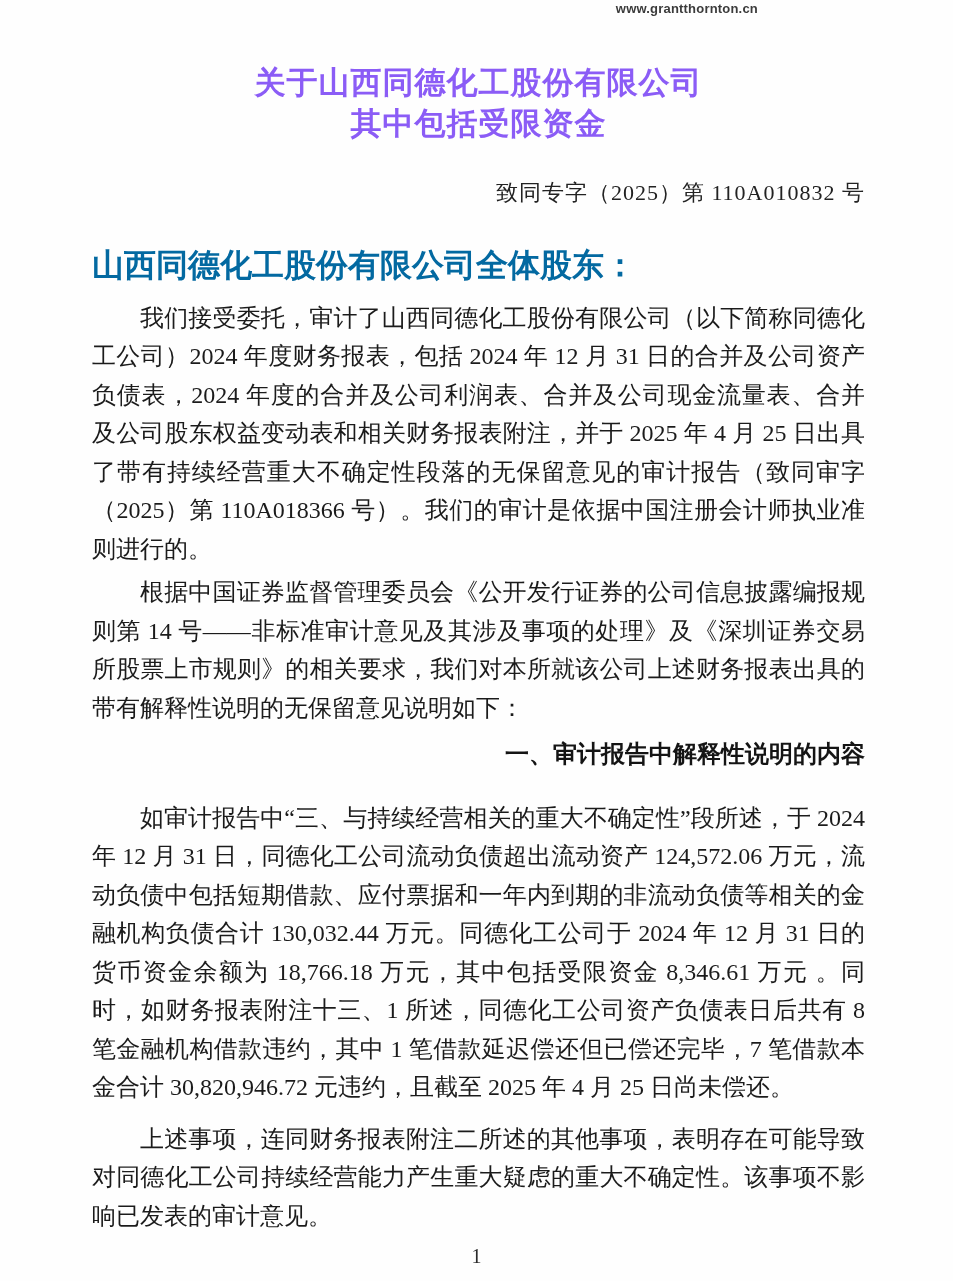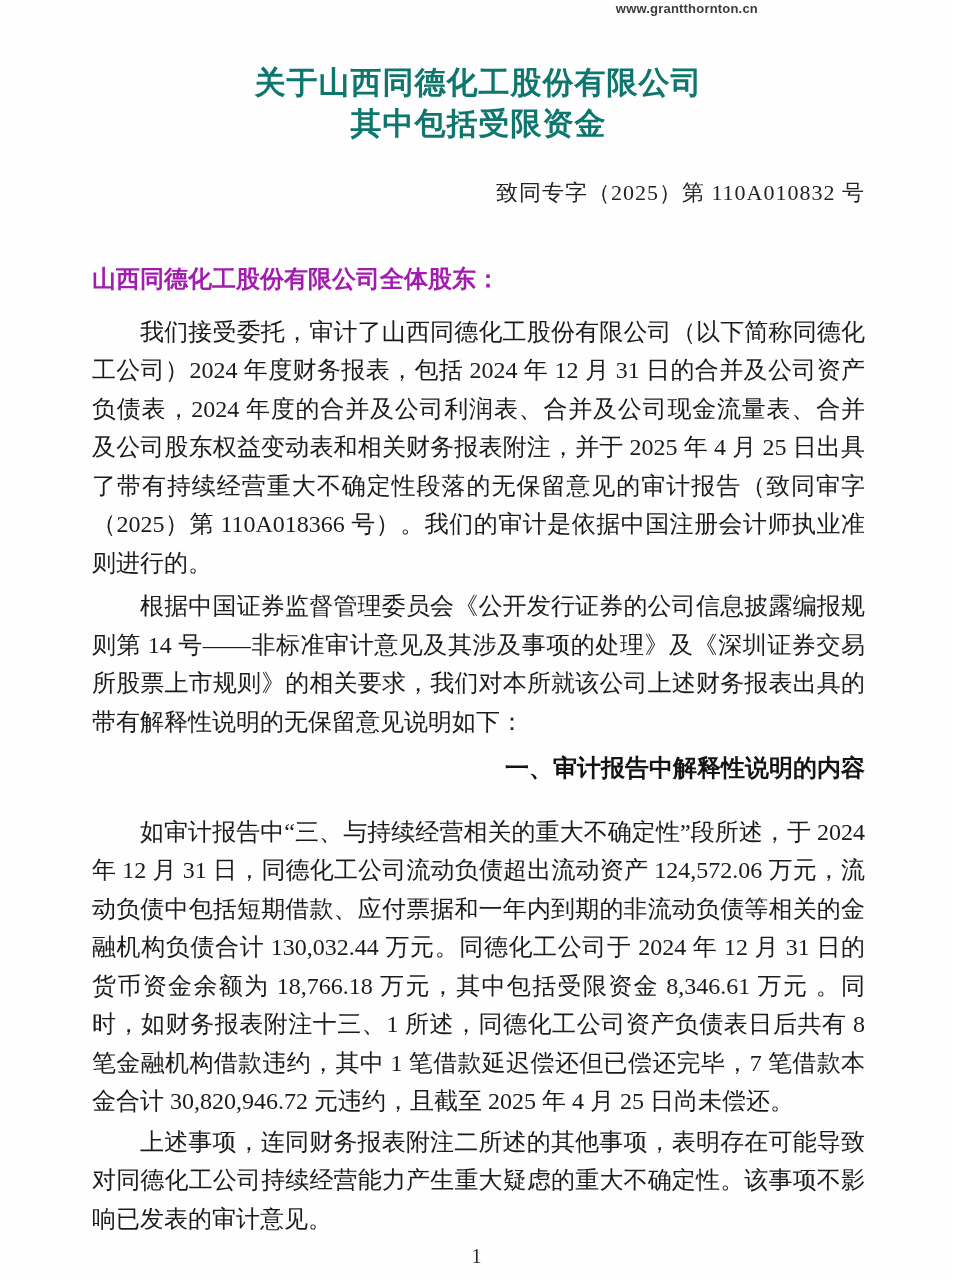--- a/index.html
+++ b/index.html
@@ -27,49 +27,49 @@
     left: 92px;
     right: 88px;
     top: 0;
   }
   .doc-title {
     margin-top: 62px;
     text-align: center;
     font-size: 31px;
     font-weight: bold;
     line-height: 41px;
-    color: #0f766e;
+    color: #8b5cf6;
     letter-spacing: 1px;
   }
   .reference {
     margin-top: 34px;
     text-align: right;
     font-size: 22px;
     color: #222222;
     letter-spacing: 1px;
   }
   .salutation {
-    margin-top: 52px;
-    font-size: 24px;
+    margin-top: 38px;
+    font-size: 32px;
     font-weight: bold;
     line-height: 38.5px;
-    color: #a21caf;
+    color: #0369a1;
   }
   .para {
     margin: 0;
     font-size: 24px;
     line-height: 38.5px;
     text-align: justify;
     text-indent: 2em;
     color: #1b1b1b;
   }
   .para.p1 { margin-top: 14px; }
   .para.p2 { margin-top: 5px; }
   .para.p3 { margin-top: 25px; }
-  .para.p4 { margin-top: 2px; }
+  .para.p4 { margin-top: 13px; }
   .section-heading {
     margin: 8px 0 0 0;
     font-size: 24px;
     font-weight: bold;
     line-height: 38.5px;
     text-indent: 2em;
     color: #141414;
     text-align: right;
   }
   .page-number {

